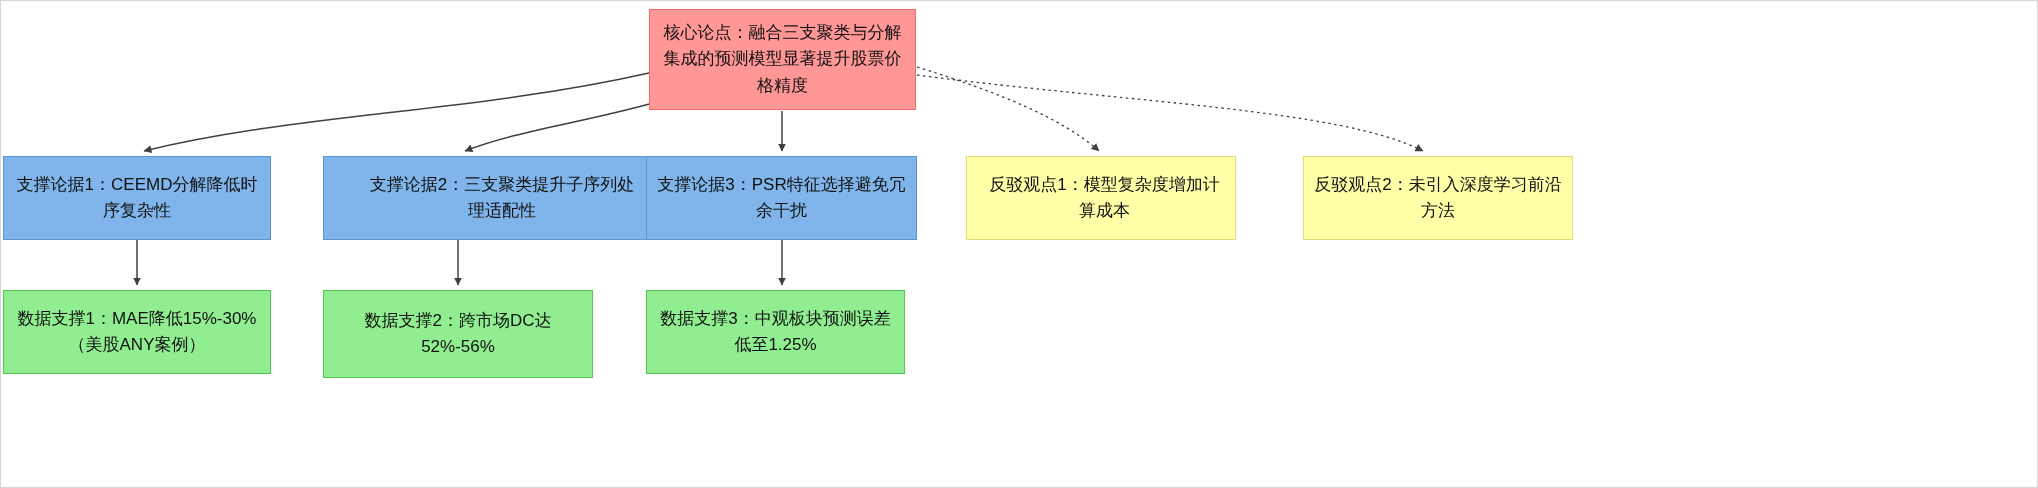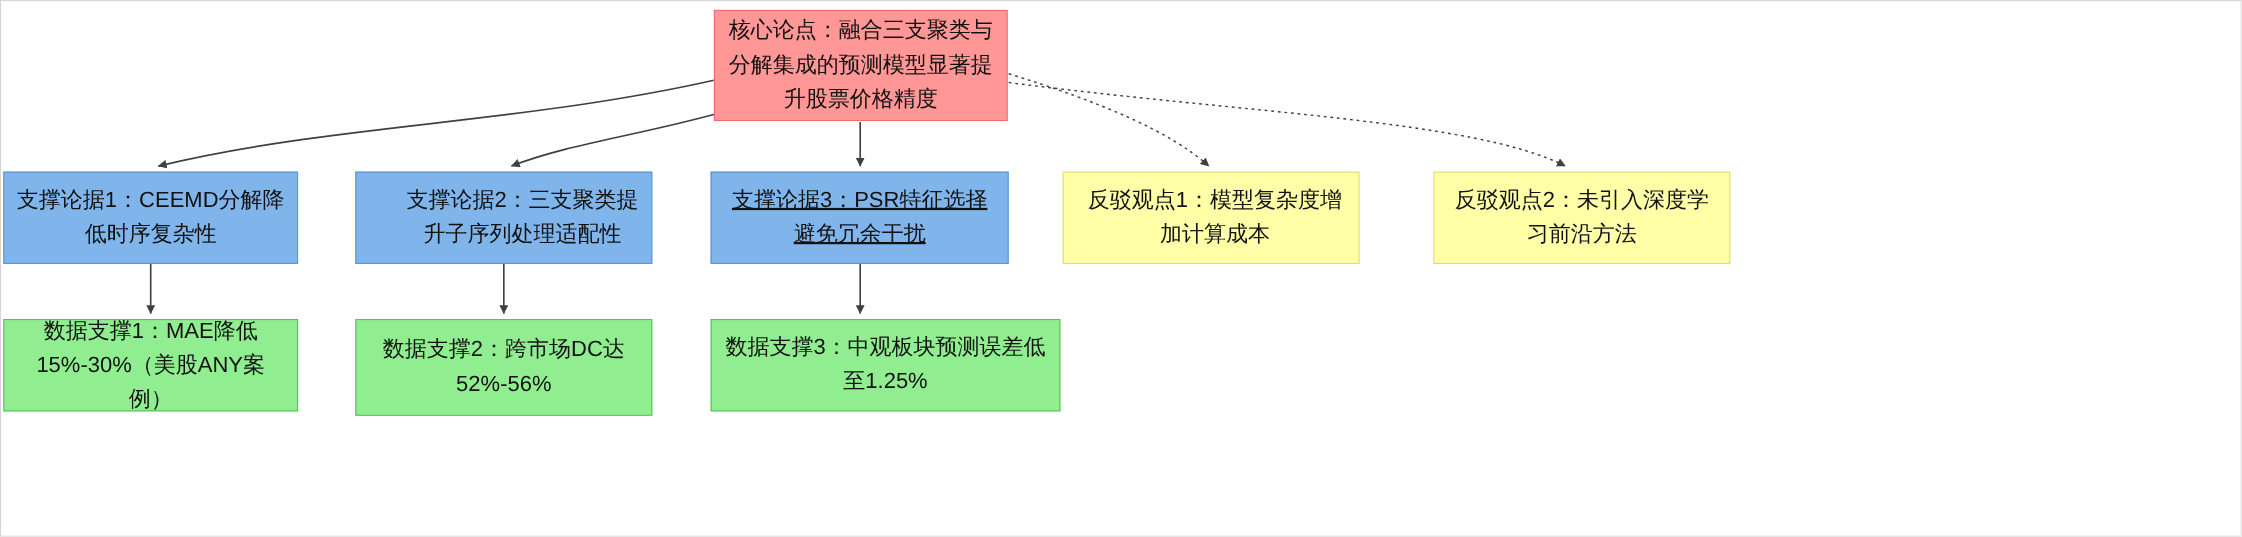--- a/index.html
+++ b/index.html
@@ -25,21 +25,21 @@
     pointer-events: none;
   }
   .node {
     position: absolute;
     box-sizing: border-box;
     display: flex;
     align-items: center;
     justify-content: center;
     text-align: center;
     padding: 6px 10px;
-    font-size: 20px;
+    font-size: 17px;
     line-height: 1.55;
     color: #111111;
     border: 1px solid #999;
   }
   .node.root {
     background: #ff9797;
     border-color: #ef6a6a;
   }
   .node.support {
     background: #7fb5ea;
@@ -74,23 +74,23 @@
     <path d="M 916 74 C 1130 102, 1340 108, 1422 150" fill="none" stroke="#404040" stroke-width="1.3" stroke-dasharray="2.5 3.5" marker-end="url(#arrow)"></path>
 
     <path d="M 136 239 L 136 284" fill="none" stroke="#404040" stroke-width="1.5" marker-end="url(#arrow)"></path>
     <path d="M 457 239 L 457 284" fill="none" stroke="#404040" stroke-width="1.5" marker-end="url(#arrow)"></path>
     <path d="M 781 239 L 781 284" fill="none" stroke="#404040" stroke-width="1.5" marker-end="url(#arrow)"></path>
   </svg>
 
   <div class="node root" style="left:648px; top:8px; width:267px; height:101px;">核心论点：融合三支聚类与分解集成的预测模型显著提升股票价格精度</div>
 
   <div class="node support" style="left:2px; top:155px; width:268px; height:84px;">支撑论据1：CEEMD分解降低时序复杂性</div>
-  <div class="node support" style="left:322px; top:155px; width:270px; height:84px;padding-left:44px;">支撑论据2：三支聚类提升子序列处理适配性</div>
-  <div class="node support" style="left:645px; top:155px; width:271px; height:84px;text-decoration:underline;">支撑论据3：PSR特征选择避免冗余干扰</div>
+  <div class="node support" style="left:322px; top:155px; width:324px; height:84px;padding-left:44px;">支撑论据2：三支聚类提升子序列处理适配性</div>
+  <div class="node support" style="left:645px; top:155px; width:271px; height:84px;">支撑论据3：PSR特征选择避免冗余干扰</div>
 
   <div class="node rebuttal" style="left:965px; top:155px; width:270px; height:84px;padding-left:17px;">反驳观点1：模型复杂度增加计算成本</div>
   <div class="node rebuttal" style="left:1290px; top:155px; width:270px; height:84px;margin-left:12px;">反驳观点2：未引入深度学习前沿方法</div>
 
   <div class="node evidence" style="left:2px; top:289px; width:268px; height:84px;">数据支撑1：MAE降低15%-30%（美股ANY案例）</div>
   <div class="node evidence" style="left:322px; top:289px; width:270px; height:88px;">数据支撑2：跨市场DC达52%-56%</div>
-  <div class="node evidence" style="left:645px; top:289px; width:318px; height:84px;">数据支撑3：中观板块预测误差低至1.25%</div>
+  <div class="node evidence" style="left:645px; top:289px; width:259px; height:84px;">数据支撑3：中观板块预测误差低至1.25%</div>
 
 </div>
 
 </body></html>

